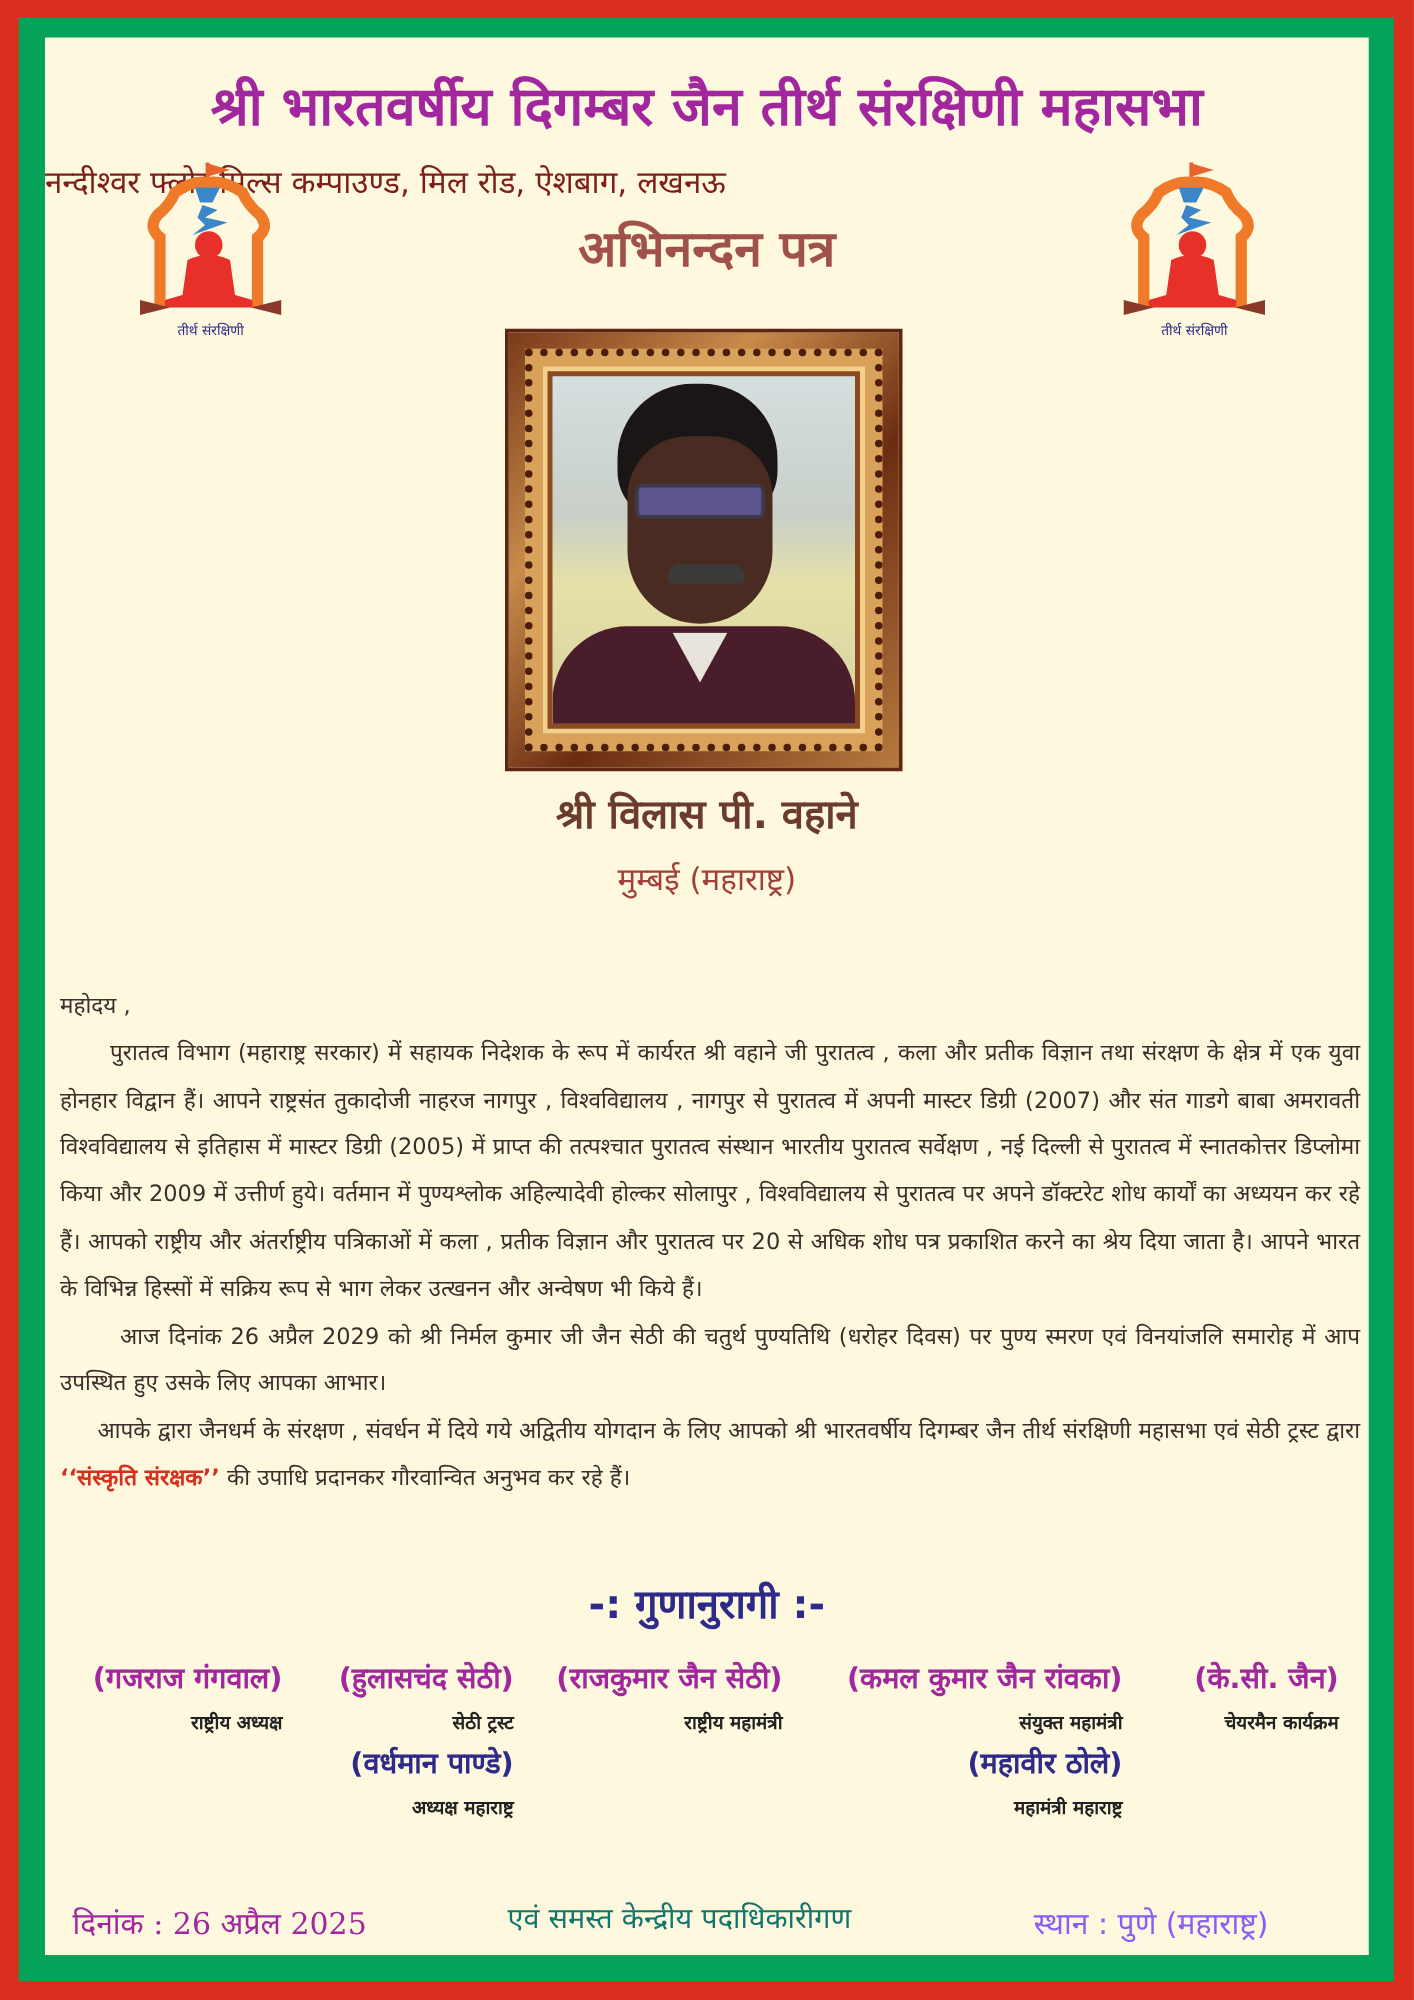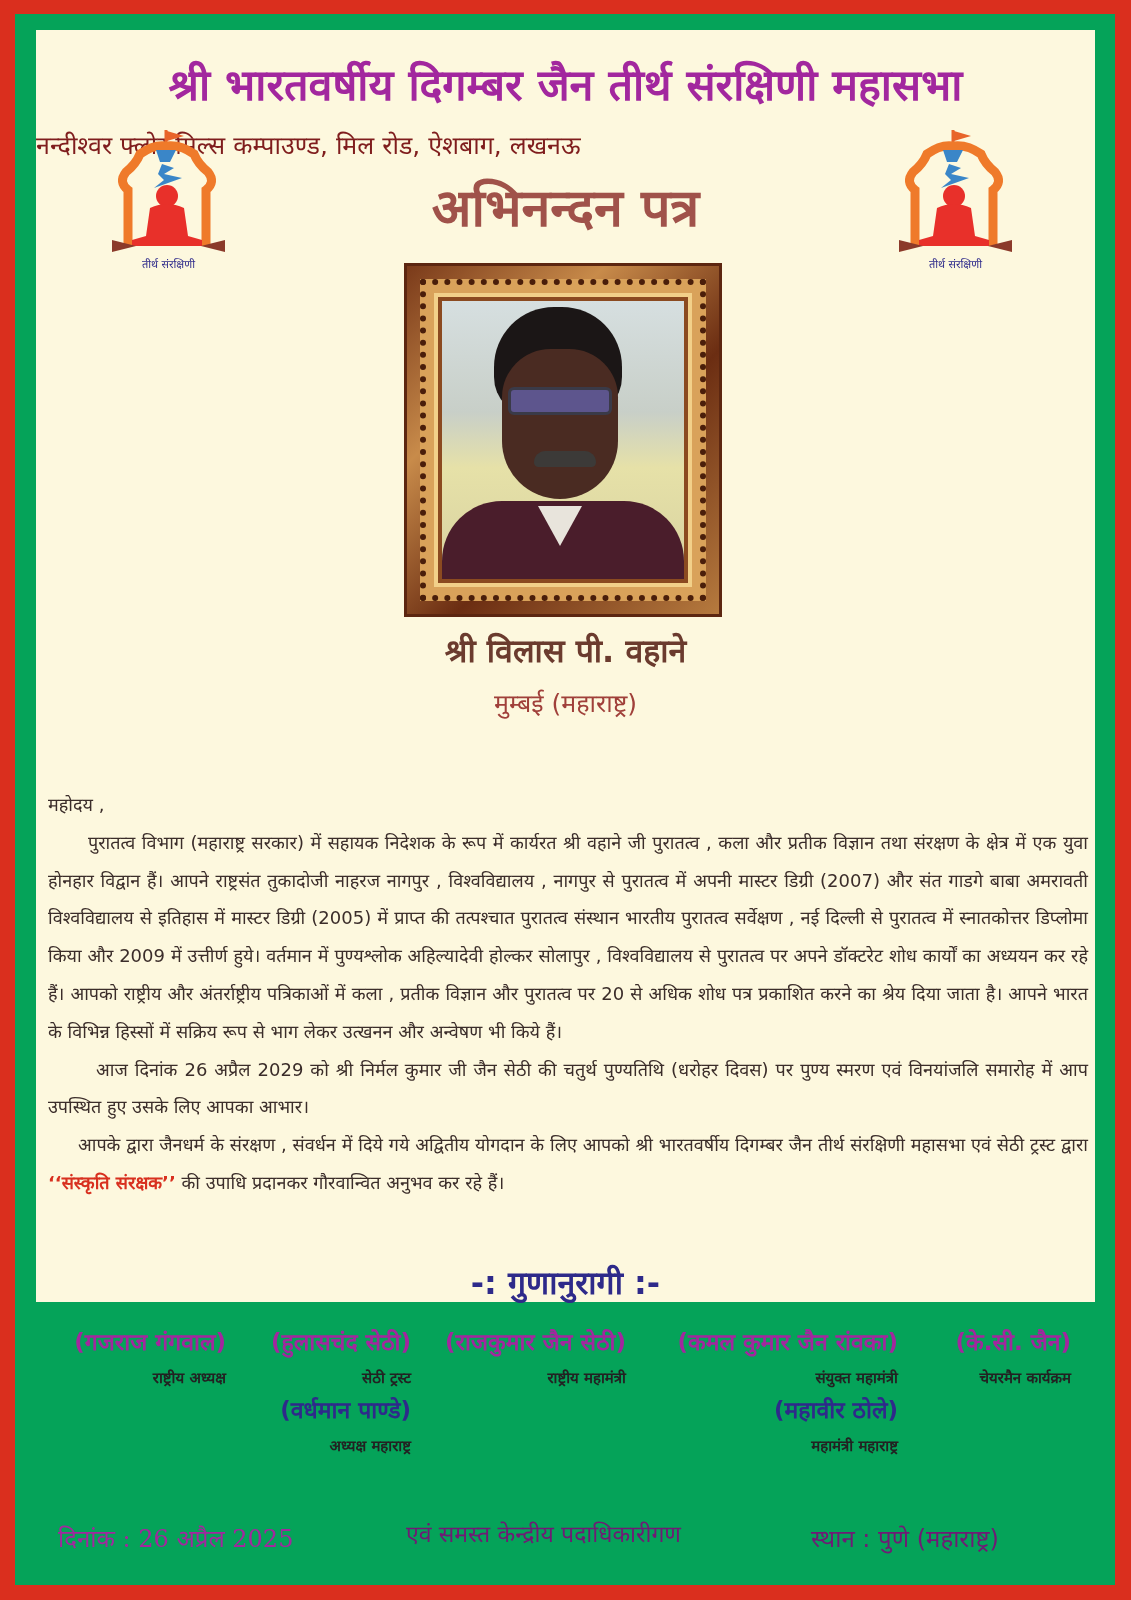--- a/index.html
+++ b/index.html
@@ -1,27 +1,27 @@
 <!DOCTYPE html>
 <html><head>
 <meta charset="utf-8">
 <style>
   * { box-sizing: border-box; margin: 0; padding: 0; }
   html, body { width: 1131px; height: 1600px; overflow: hidden; }
   body { background: #d8301f; font-family: "DejaVu Sans", "Liberation Sans", sans-serif; }
   .outer { position: absolute; left: 0; top: 0; width: 1131px; height: 1600px; background: #da2f1e; }
   .green { position: absolute; left: 15px; top: 14px; width: 1100px; height: 1571px; background: #05a359; }
-  .paper { position: absolute; left: 36px; top: 30px; width: 1059px; height: 1272px; background: #fdf8de; }
+  .paper { position: absolute; left: 36px; top: 30px; width: 1059px; height: 1534px; background: #fdf8de; }
 
   .title { position: absolute; left: 0; top: 24px; width: 100%; text-align: center;
            color: #a2279e; font-weight: bold; font-size: 43px; letter-spacing: 0px; font-family: "DejaVu Sans", sans-serif; }
   .address { position: absolute; left: 0; top: 97px; width: 100%; text-align: left;
              color: #7f1d1d; font-size: 25px; font-family: "DejaVu Sans", sans-serif; }
   .heading { position: absolute; left: 0; top: 140px; width: 100%; text-align: center;
-             color: #a0524a; font-weight: bold; font-size: 52px; font-family: "DejaVu Sans", sans-serif; }
+             color: #a0524a; font-weight: bold; font-size: 40px; font-family: "DejaVu Sans", sans-serif; }
 
   .logo { position: absolute; width: 125px; height: 140px; }
   .logo.left { left: 70px; top: 98px; }
   .logo.right { left: 857px; top: 98px; }
   .logo .caption { position: absolute; left: 0; top: 128px; width: 100%; text-align: center; font-size: 11px; color: #2e2a8a; font-family: "DejaVu Sans", sans-serif; }
 
   .frame { position: absolute; left: 368px; top: 233px; width: 318px; height: 354px;
            background: linear-gradient(135deg, #7a3a1a 0%, #c88b4a 30%, #6b2d12 60%, #b67a3e 100%);
            border: 3px solid #5c2610; }
   .frame-inner { position: absolute; left: 13px; top: 13px; right: 13px; bottom: 13px;
@@ -49,22 +49,22 @@
 
   .admirers { position: absolute; left: 0; top: 1230px; width: 100%; text-align: center; color: #2e2a8a; font-weight: bold; font-size: 32px; font-family: "DejaVu Sans", sans-serif; }
 
   .sig { position: absolute; text-align: right; }
   .sig .name { color: #a2279e; font-weight: bold; font-size: 23px; white-space: nowrap; font-family: "DejaVu Sans", sans-serif; }
   .sig .role { color: #222; font-weight: bold; font-size: 15px; margin-top: 10px; white-space: nowrap; font-family: "DejaVu Sans", sans-serif; }
   .sig .name2 { color: #2e2a8a; font-weight: bold; font-size: 23px; margin-top: 6px; white-space: nowrap; font-family: "DejaVu Sans", sans-serif; }
   .sig .role2 { color: #222; font-weight: bold; font-size: 15px; margin-top: 10px; white-space: nowrap; font-family: "DejaVu Sans", sans-serif; }
 
   .footer-date { position: absolute; left: 22px; top: 1491px; color: #a2279e; font-size: 24px; font-family: "DejaVu Serif", serif; }
-  .footer-mid { position: absolute; left: 370px; top: 1487px; color: #701a75; font-size: 23px; font-family: "DejaVu Sans", sans-serif; }
-  .footer-place { position: absolute; left: 775px; top: 1491px; color: #701a75; font-size: 24px; font-family: "DejaVu Sans", sans-serif; }
+  .footer-mid { position: absolute; left: 370px; top: 1487px; color: #0f766e; font-size: 23px; font-family: "DejaVu Sans", sans-serif; }
+  .footer-place { position: absolute; left: 791px; top: 1491px; color: #8b5cf6; font-size: 24px; font-family: "DejaVu Sans", sans-serif; }
 </style>
 </head>
 <body>
 
 <div class="outer">
   <div class="green"></div>
   <div class="paper">
 
     <div class="title">श्री भारतवर्षीय दिगम्बर जैन तीर्थ संरक्षिणी महासभा</div>
     <div class="address">नन्दीश्वर फ्लोर मिल्स कम्पाउण्ड, मिल रोड, ऐशबाग, लखनऊ</div>

